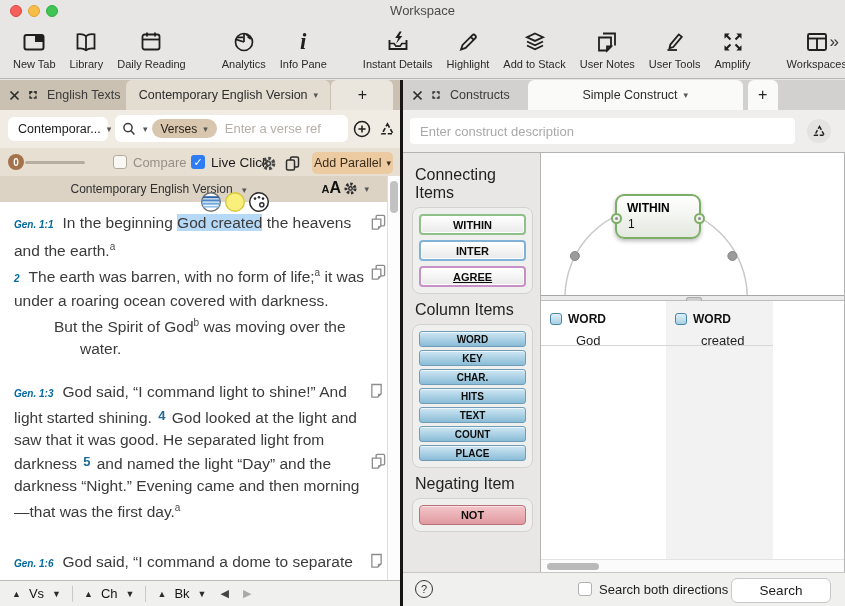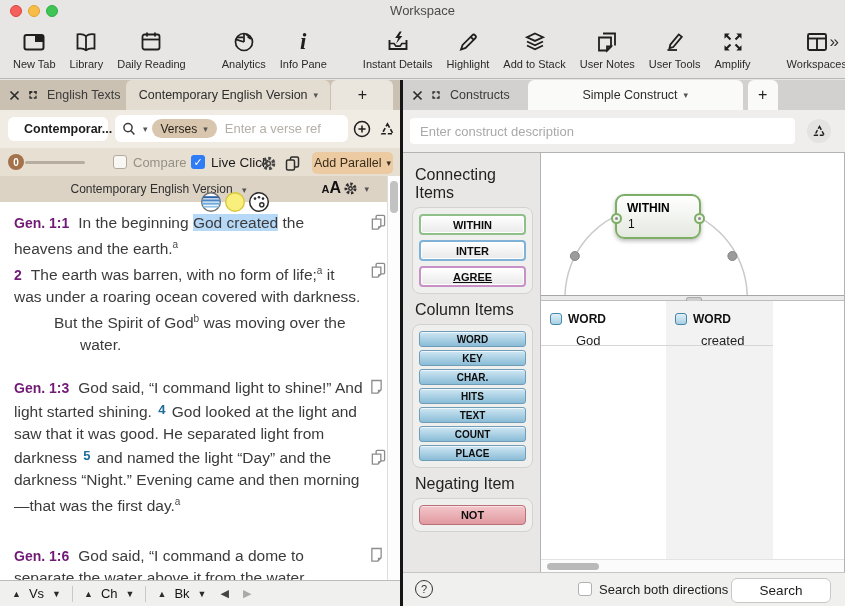--- a/index.html
+++ b/index.html
@@ -25,21 +25,21 @@
   .right-pane{position:absolute;top:80px;left:403px;right:0;bottom:0;background:#efeeed;}
   
   .lp-tabbar{position:absolute;top:0;left:0;right:0;height:30px;background:#cbc1b2;display:flex;align-items:center;}
   .zone-icons{display:flex;align-items:center;gap:7px;padding:0 8px 0 9px;}
   .zone-label{font-size:12.5px;color:#3a3a3a;margin-right:6px;white-space:nowrap;}
   .tab{height:30px;display:flex;align-items:center;justify-content:center;font-size:12.5px;color:#2d2d2d;border-radius:6px 6px 0 0;box-sizing:border-box;cursor:default;}
   .lp-tab-active{width:204px;background:#e3dcd1;}
   .lp-tab-plus{width:62px;background:#eae5dd;margin-left:1px;font-size:16px;color:#222;}
   .caret{font-size:9px;color:#555;margin-left:6px;}
   .lp-searchrow{position:absolute;top:30px;left:0;right:0;height:38px;background:#f0ebe3;}
-  .module-btn{position:absolute;left:8px;top:7px;width:100px;height:24px;background:#fff;border-radius:6px;font-size:12.5px;color:#1c1c1c;display:flex;align-items:center;justify-content:space-between;padding:0 8px 0 16px;box-sizing:border-box;font-weight:bold;}
+  .module-btn{position:absolute;left:8px;top:7px;width:100px;height:24px;background:#fff;border-radius:6px;font-size:12.5px;color:#1c1c1c;display:flex;align-items:center;justify-content:space-between;padding:0 8px 0 10px;box-sizing:border-box;}
   .searchfield{position:absolute;left:115px;top:5px;width:233px;height:27px;background:#fff;border-radius:6px;display:flex;align-items:center;padding:0 6px;box-sizing:border-box;}
   .pill{background:#d8c6ae;border-radius:10px;height:19px;display:flex;align-items:center;font-size:12px;color:#241f18;padding:0 9px;margin:0 6px 0 4px;white-space:nowrap;}
   .vinput{border:0;outline:none;flex:1;font-size:13px;font-family:"Liberation Sans",sans-serif;color:#333;background:transparent;min-width:10px;}
   .vinput::placeholder{color:#b5afa7;}
   .iconbtn{position:absolute;top:9px;width:20px;height:20px;display:flex;align-items:center;justify-content:center;}
   .lp-controls{position:absolute;top:68px;left:0;right:0;height:28px;background:#e7dfd2;}
   .slider-knob{position:absolute;left:8px;top:6px;width:16px;height:16px;border-radius:50%;background:#a3714a;color:#fff;font-size:10px;font-weight:bold;display:flex;align-items:center;justify-content:center;}
   .slider-track{position:absolute;left:25px;top:13px;width:60px;height:3px;background:#b6ad9e;border-radius:2px;}
   .cb{position:absolute;top:7px;width:14px;height:14px;border-radius:3px;box-sizing:border-box;}
   .cb.unchecked{background:rgba(255,255,255,.75);border:1px solid #b3ab9e;}
@@ -51,21 +51,21 @@
   .aa{position:absolute;right:46px;top:3px;font-weight:bold;color:#111;font-size:16px;display:inline-block;}
   .aa::first-letter{font-size:11px;}
   .ph-gear{position:absolute;right:18px;top:5px;display:flex;align-items:center;}
   .hl-circles{position:absolute;top:111px;left:200px;display:flex;gap:2px;z-index:6;}
   .hl-circles .c{width:22px;height:22px;}
   
   .lp-text{position:absolute;top:122px;left:0;width:387px;height:378px;background:#fff;overflow:hidden;padding:10px 21px 0 14px;box-sizing:border-box;font-size:15.5px;line-height:22px;color:#3b3b3b;}
   .verse{position:relative;}
   .verse.para{margin-top:21px;}
   .verse.v6{margin-top:27px;}
-  .verse .ref{font-size:14px;font-weight:bold;color:#701a75;margin-right:9px;}
+  .verse .ref{font-size:10px;font-weight:bold;color:#0369a1;margin-right:9px;font-style:italic;}
   .verse .hl{background:#b6d9f8;}
   .verse sup{font-size:10px;color:#4a4a4a;}
   .verse .vnum{font-size:13px;font-weight:bold;color:#1c6a99;vertical-align:3px;padding:0 2px;}
   .verse.poetry{padding-left:66px;text-indent:-26px;}
   .m-icon{position:absolute;right:-20px;width:16px;height:17px;}
   .lp-scroll{position:absolute;top:96px;right:0;width:13px;bottom:26px;background:#fdfdfd;border-left:1px solid #ddd;box-sizing:border-box;}
   .lp-scroll .thumb{position:absolute;top:5px;left:2px;width:8px;height:32px;background:#c2c2c2;border-radius:5px;}
   .lp-bottombar{position:absolute;left:0;right:0;bottom:0;height:26px;background:#f0f1ef;border-top:1px solid #bcbcbc;display:flex;align-items:center;padding-left:12px;box-sizing:border-box;font-size:13px;color:#141414;}
   .nav-group{display:flex;align-items:center;gap:8px;}
   .tri{font-size:9px;color:#2b2b2b;}

